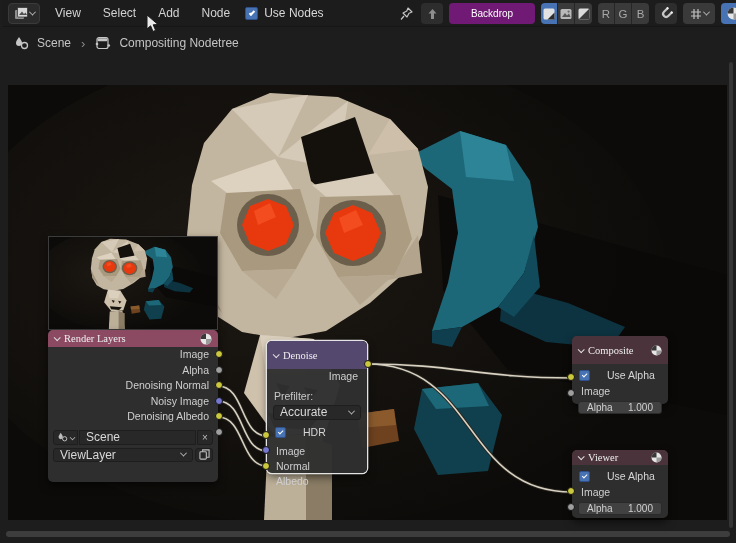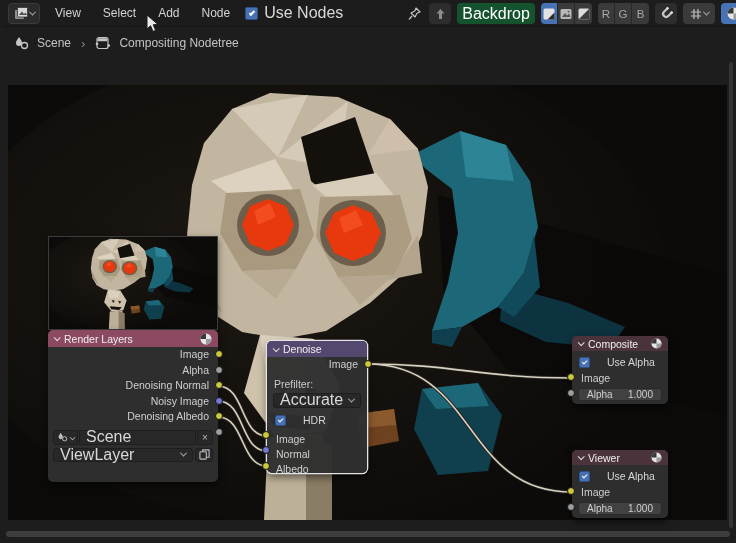--- a/index.html
+++ b/index.html
@@ -12,26 +12,26 @@
           border-bottom:1px solid #161616;display:flex;align-items:center;z-index:30;}
   .ed-btn{margin-left:5px;width:32px;height:21px;background:#2b2b2b;border:1px solid #3a3a3a;
           border-radius:4px;display:flex;align-items:center;justify-content:center;gap:2px;cursor:pointer;}
   .menu{font-size:12px;color:#d2d2d2;padding:0 11px;line-height:27px;cursor:pointer;}
   .menu:first-of-type{margin-left:4px;}
   .cbrow{display:flex;align-items:center;gap:6px;margin-left:4px;}
   .cb{width:13px;height:13px;border-radius:2px;background:#4772b3;border:1px solid #2f508a;
       display:flex;align-items:center;justify-content:center;}
   .cb i{display:block;width:6px;height:3px;border-left:2px solid #fff;border-bottom:2px solid #fff;
         transform:rotate(-45deg) translate(0.5px,-0.5px);}
-  .cb-label{font-size:16px;color:#d8d8d8;}
+  .cb-label{font-size:12px;color:#d8d8d8;}
   .topbar-right{position:absolute;right:-6px;top:3px;display:flex;align-items:center;gap:6px;height:21px;}
   .icon-plain{width:18px;height:21px;display:flex;align-items:center;justify-content:center;}
   .tb-btn{height:21px;background:#2d2d2d;border-radius:4px;display:flex;align-items:center;
           justify-content:center;}
-  .backdrop-btn{width:78px;background:#14532d;color:#fff;font-size:16px;border-radius:4px;}
+  .backdrop-btn{width:86px;background:#701a75;color:#fff;font-size:10px;border-radius:4px;}
   .seg{display:flex;border-radius:4px;overflow:hidden;}
   .seg>div{width:17px;height:21px;background:#3a3a3a;border-right:1px solid #262626;
            display:flex;align-items:center;justify-content:center;font-size:11.5px;color:#a8a8a8;}
   .seg>div:last-child{border-right:none;}
   .seg>div.on{background:#4772b3;color:#fff;}
   .snapdrop{width:32px;gap:2px;background:#3a3a3a;}
   .bluebtn{width:24px;background:#4772b3;border-radius:4px 0 0 4px;}
   .chevD{width:5px;height:5px;border-right:1.4px solid #b8b8b8;border-bottom:1.4px solid #b8b8b8;
          transform:rotate(45deg) translate(-1px,-1px);display:inline-block;}
 
@@ -48,35 +48,35 @@
   .vscroll{position:absolute;left:729px;top:62px;width:4px;height:466px;background:#353535;
            border-radius:2px;z-index:3;}
 
   .wires{position:absolute;left:0;top:0;width:736px;height:543px;z-index:4;pointer-events:none;}
 
   
   .node{position:absolute;background:rgba(48,48,48,0.97);border-radius:5px;z-index:6;
         box-shadow:0 4px 9px rgba(0,0,0,.55);font-size:10.5px;color:#d6d6d6;}
   .node.selected{box-shadow:0 0 0 1.3px #e4e4e4,0 4px 9px rgba(0,0,0,.55);}
   .nhead{display:flex;align-items:center;gap:5px;padding:0 6px;border-radius:5px 5px 0 0;color:#efefef;}
-  .nhead .title{flex:1;white-space:nowrap;overflow:hidden;}
+  .nhead .title{flex:1;white-space:nowrap;overflow:hidden;font-family:Liberation Serif, serif;}
   .chevN{width:5px;height:5px;border-right:1.4px solid #ddd;border-bottom:1.4px solid #ddd;
          transform:rotate(45deg) translateY(-1px);flex:none;}
   .sock{position:absolute;width:8px;height:8px;border-radius:50%;border:1px solid #141414;z-index:7;}
   .sock.img{background:#ccc83d;} .sock.vec{background:#7577d0;} .sock.val{background:#9f9f9f;}
   .row-out{height:15.5px;line-height:15.5px;text-align:right;padding-right:9px;color:#cfcfcf;}
   .row-in{height:15.3px;line-height:15.3px;padding-left:9px;color:#cfcfcf;}
   .sphere{flex:none;}
 
   .rl-thumb{position:absolute;left:48px;top:236px;width:170px;height:94px;background:#151310;
             border:1px solid #3c3c3c;z-index:6;box-shadow:0 3px 7px rgba(0,0,0,.5);}
   .rl-thumb svg{display:block;}
 
   .widget{background:#282828;border:1px solid #1e1e1e;border-radius:3px;display:flex;
-          align-items:center;font-size:16px;color:#d8d8d8;}
+          align-items:center;font-size:12px;color:#d8d8d8;}
   .scene-row{display:flex;margin:5px 5px 0 5px;height:15px;gap:1px;}
   .scene-ico-btn{width:25px;border-radius:3px 0 0 3px;justify-content:center;gap:2px;}
   .scene-field{flex:1;border-radius:0;padding:0 6px;}
   .scene-x{width:16px;border-radius:0 3px 3px 0;justify-content:center;color:#bbb;font-size:10px;}
   .vl-row{display:flex;margin:3px 5px 0 5px;height:14px;gap:2px;}
   .vl-dd{flex:1;padding:0 6px;justify-content:space-between;}
   .vl-btn{width:18px;justify-content:center;}
 
   .dd{justify-content:space-between;padding:0 6px;height:15px;}
   .lab{padding-left:7px;color:#c9c9c9;}
@@ -316,21 +316,21 @@
     </div>
     <span class="sock img" style="right:-5px;top:20px"></span>
     <span class="sock val" style="right:-5px;top:36px"></span>
     <span class="sock img" style="right:-5px;top:51px"></span>
     <span class="sock vec" style="right:-5px;top:67px"></span>
     <span class="sock img" style="right:-5px;top:82px"></span>
     <span class="sock val" style="right:-5px;top:98px"></span>
   </div>
 
   <div class="node selected" style="left:267px;top:341px;width:100px;height:132px">
-    <div class="nhead" style="height:16px;background:#55486f">
+    <div class="nhead" style="height:28px;background:#55486f">
       <span class="chevN"></span>
       <span class="title">Denoise</span>
     </div>
     <div class="row-out">Image</div>
     <div class="lab" style="margin-top:5px">Prefilter:</div>
     <div class="widget dd" style="margin:3px 6px 0 6px">
       <span>Accurate</span>
       <span class="chevD"></span>
     </div>
     <div class="ncb-row" style="margin:6px 0 0 8px">
@@ -342,21 +342,21 @@
     <div class="row-in" style="margin-top:6px">Image</div>
     <div class="row-in">Normal</div>
     <div class="row-in">Albedo</div>
     <span class="sock img" style="right:-5px;top:19px"></span>
     <span class="sock img" style="left:-5px;top:90px"></span>
     <span class="sock vec" style="left:-5px;top:105px"></span>
     <span class="sock img" style="left:-5px;top:121px"></span>
   </div>
 
   <div class="node" style="left:572px;top:336px;width:96px;height:68px">
-    <div class="nhead" style="height:15px;background:#4a333b">
+    <div class="nhead" style="height:28px;background:#4a333b">
       <span class="chevN"></span>
       <span class="title">Composite</span>
       <svg class="sphere" width="11" height="11" viewBox="0 0 12 12">
           <use href="#sphereic"></use>
         </svg>
     </div>
     <div class="ncb-row" style="margin:5px 0 0 7px">
       <span class="ncb">
           <i></i>
         </span>

